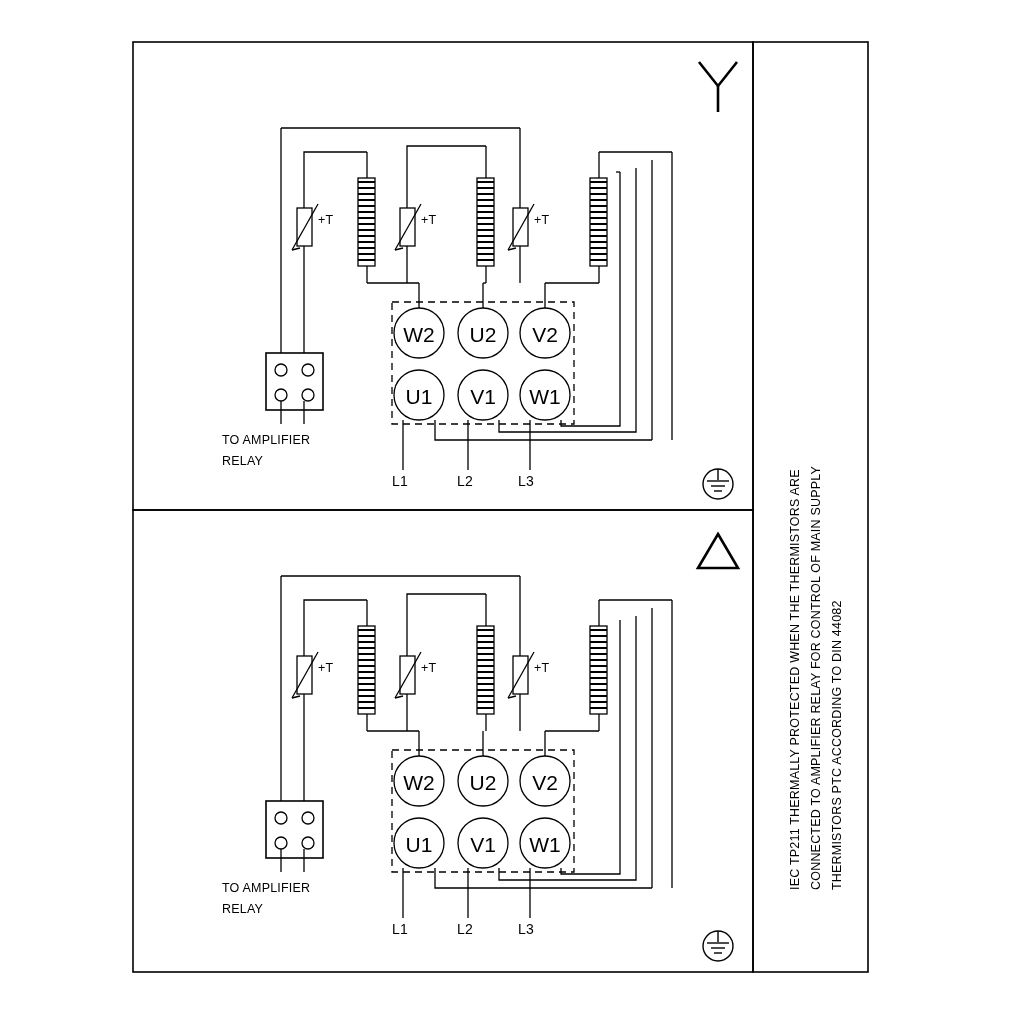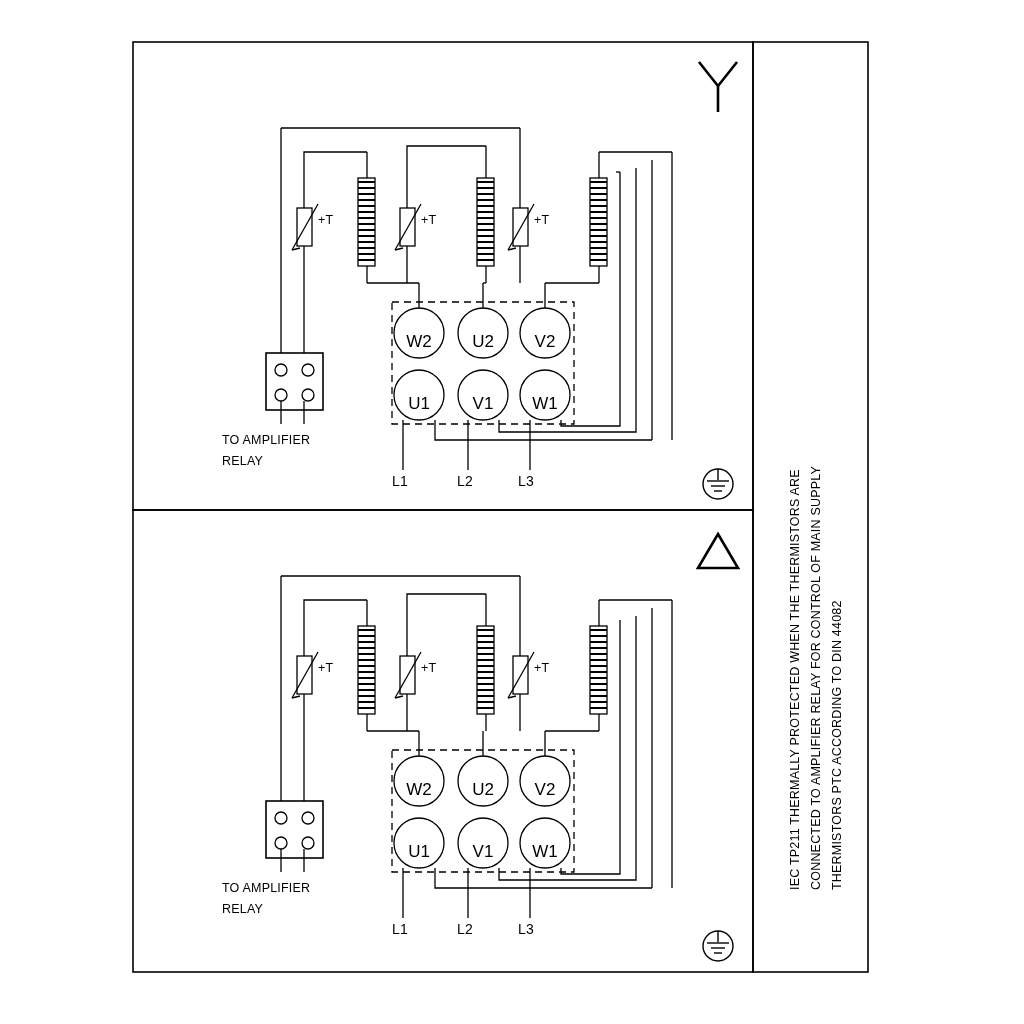--- a/index.html
+++ b/index.html
@@ -1,20 +1,20 @@
 <!DOCTYPE html>
 <html><head>
 <meta charset="utf-8">
 <style>
   html,body{margin:0;padding:0;background:#ffffff;}
   body{width:1024px;height:1024px;font-family:"Liberation Sans",sans-serif;color:#000;}
   #sheet{position:relative;width:1024px;height:1024px;overflow:hidden;}
   .abs{position:absolute;}
   .lbl{font-size:12.5px;letter-spacing:.2px;white-space:nowrap;}
-  .term{font-size:17px;margin-top:9px;}
+  .term{font-size:21px;}
   .vert-text{
     position:absolute;
     transform-origin:left top;
     white-space:nowrap;
     font-size:12.5px;
     letter-spacing:.2px;
   }
   svg{display:block;}
 </style>
 </head>

